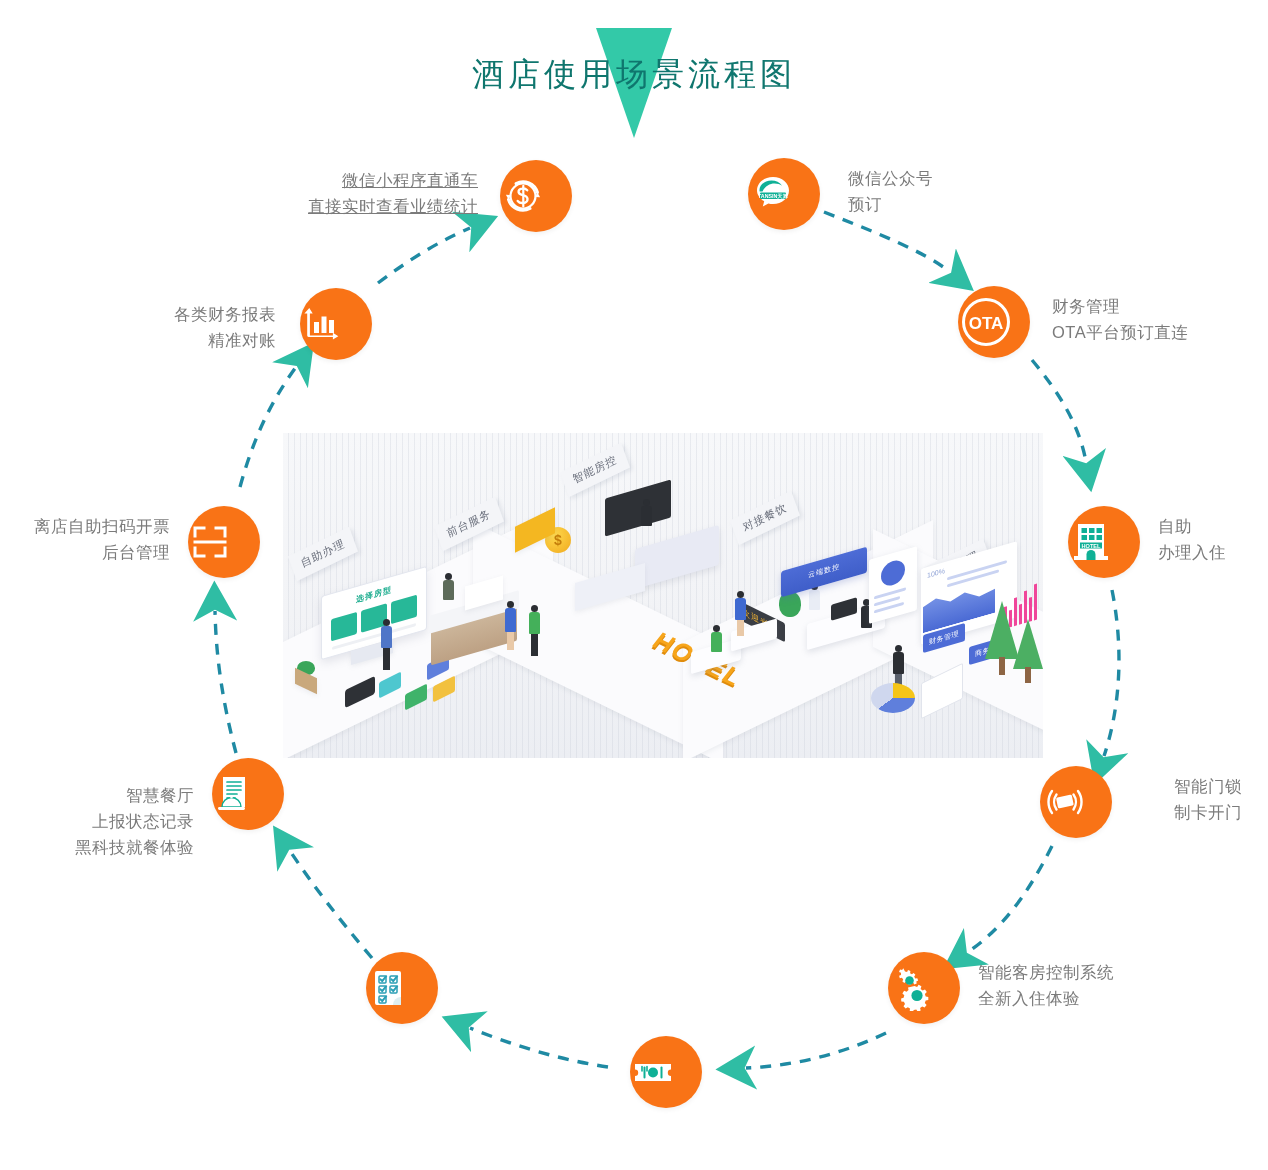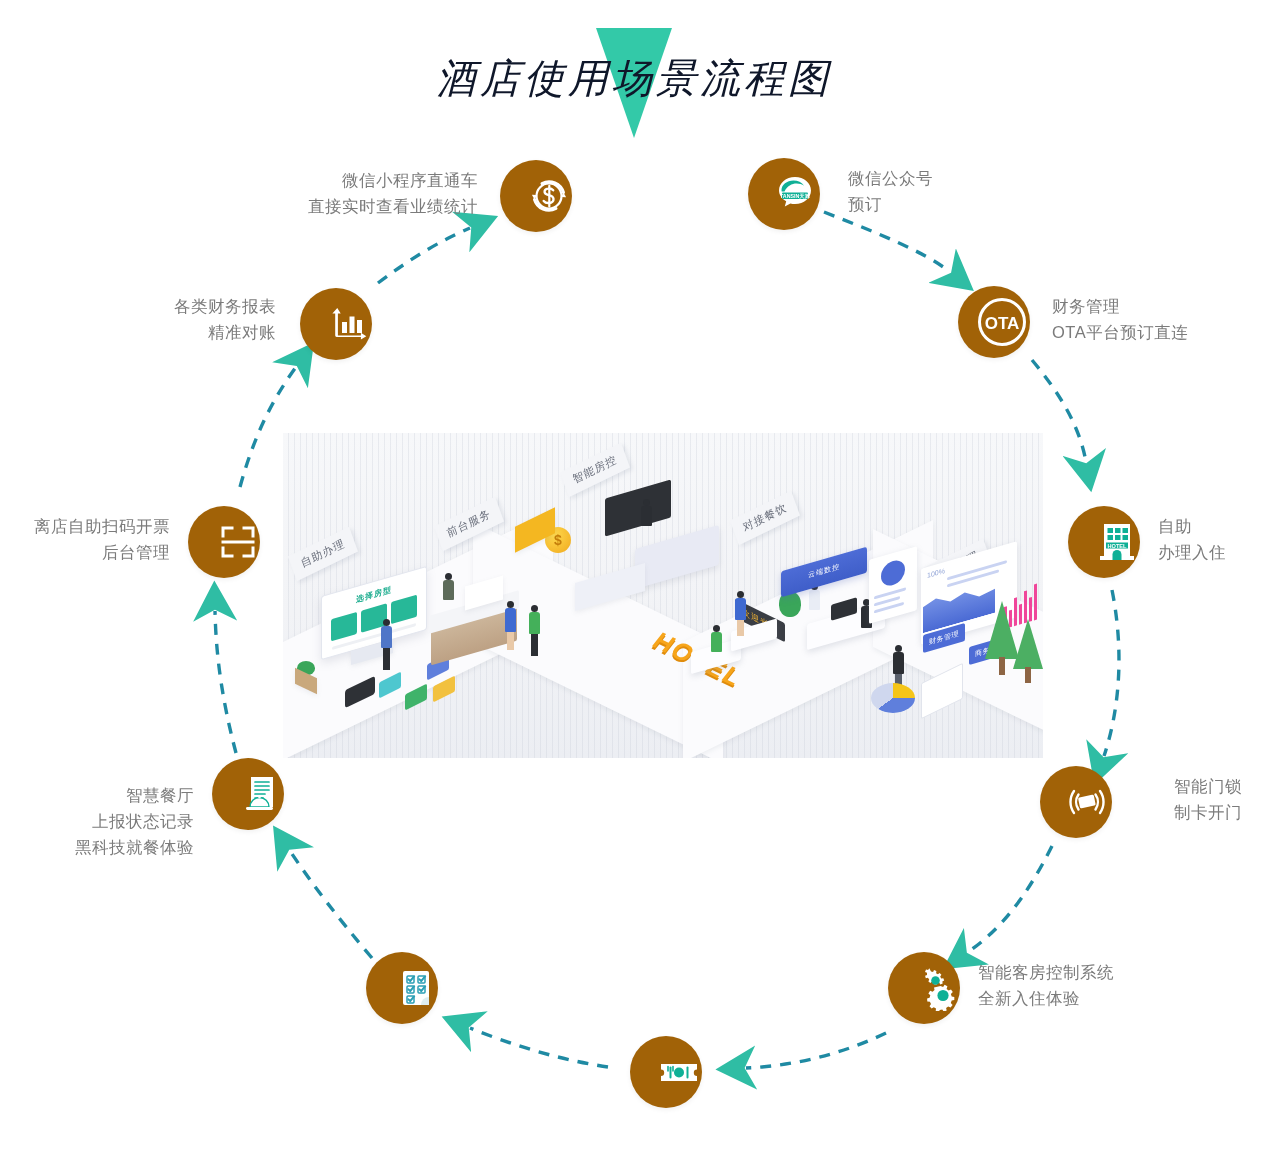--- a/index.html
+++ b/index.html
@@ -29,26 +29,25 @@
     left:634px; top:0px;
     width:0;height:0;
     transform:translateX(-50%);
     border-left:38px solid transparent;
     border-right:38px solid transparent;
     border-top:110px solid #33c9a8;
   }
   #page-title{
     position:relative;
     display:inline-block;
-    font-size:40px;
+    font-size:32px;
     letter-spacing:4px;
-    color:#0f172a;
+    color:#0f766e;
     line-height:1;
     padding-top:30px;
-    font-style:italic;
   }
 
   
   #illustration{
     position:absolute;
     left:283px; top:433px;
     width:760px; height:325px;
     background:
       linear-gradient(180deg,#f7f8fa 0%,#f2f3f6 55%,#eceef3 100%);
     overflow:hidden;
@@ -176,22 +175,22 @@
   }
   #white-cover{
     position:absolute;left:353px;top:758px;width:650px;height:132px;
     background:#ffffff;
   }
 
   
   .node{
     position:absolute;
     width:72px;height:72px;border-radius:50%;
-    background:#a16207;
-    display:flex;align-items:center;justify-content:flex-end;
+    background:#f97316;
+    display:flex;align-items:center;justify-content:flex-start;
     box-shadow:0 2px 5px rgba(0,0,0,.06);
   }
   .node svg{display:block;}
   .node-label{
     position:absolute;
     color:#7b7b7b;
     font-size:16.5px;
     line-height:26px;
     white-space:nowrap;
     letter-spacing:.5px;
@@ -532,36 +531,36 @@
   <div class="node" style="left:300px;top:288px;">
     <svg width="44" height="44" viewBox="0 0 44 44">
       <g fill="#ffffff">
         <path d="M9.3 6l3.4 5.4H9.9v22.2h23v-2.8l5.4 3.4-5.4 3.4V35H8.6a1.4 1.4 0 01-1.4-1.4V11.4H4.4z"></path>
         <rect x="14" y="20" width="5" height="11"></rect>
         <rect x="21.5" y="14.5" width="5" height="16.5"></rect>
         <rect x="29" y="18" width="5" height="13"></rect>
       </g>
     </svg>
   </div>
-  <div class="node-label r" style="left:80px;top:293px;width:196px;">
+  <div class="node-label r" style="left:80px;top:301px;width:196px;">
     <div>各类财务报表</div>
     <div>精准对账</div>
   </div>
 
   <div class="node" style="left:500px;top:160px;">
     <svg width="46" height="46" viewBox="0 0 46 46">
       <circle cx="23" cy="23" r="12.5" fill="none" stroke="#ffffff" stroke-width="2.2"></circle>
       <g fill="none" stroke="#ffffff" stroke-width="3" stroke-linecap="round">
         <path d="M8.5 26.5a15 15 0 0021.5 9"></path>
         <path d="M37.5 19.5a15 15 0 00-21.5-9"></path>
       </g>
       <path d="M8.5 26.5l-2.6-4.8 5.5.4z" fill="#ffffff"></path>
       <path d="M37.5 19.5l2.6 4.8-5.5-.4z" fill="#ffffff"></path>
       <path d="M27.2 17.3c-1.2-1.3-3.1-2-5-1.7-2.3.3-3.8 1.8-3.6 3.6.2 1.8 2 2.5 4.1 3 2.4.6 4.6 1.4 4.8 3.6.2 2.1-1.6 3.9-4.2 4.2-2.3.3-4.4-.5-5.6-2" fill="none" stroke="#ffffff" stroke-width="2.4" stroke-linecap="round"></path>
       <path d="M23.3 12.8v20.6" stroke="#ffffff" stroke-width="2.2" stroke-linecap="round"></path>
     </svg>
   </div>
-  <div class="node-label r" style="left:160px;top:167px;width:318px;">
+  <div class="node-label r" style="left:160px;top:167px;width:318px;text-decoration:underline;">
     <div>微信小程序直通车</div>
     <div>直接实时查看业绩统计</div>
   </div>
 
 </div>
 
 </body></html>

